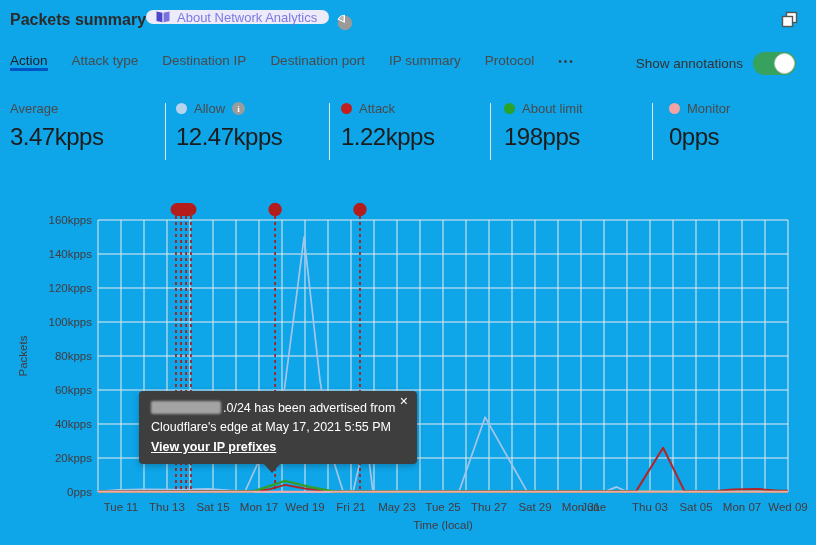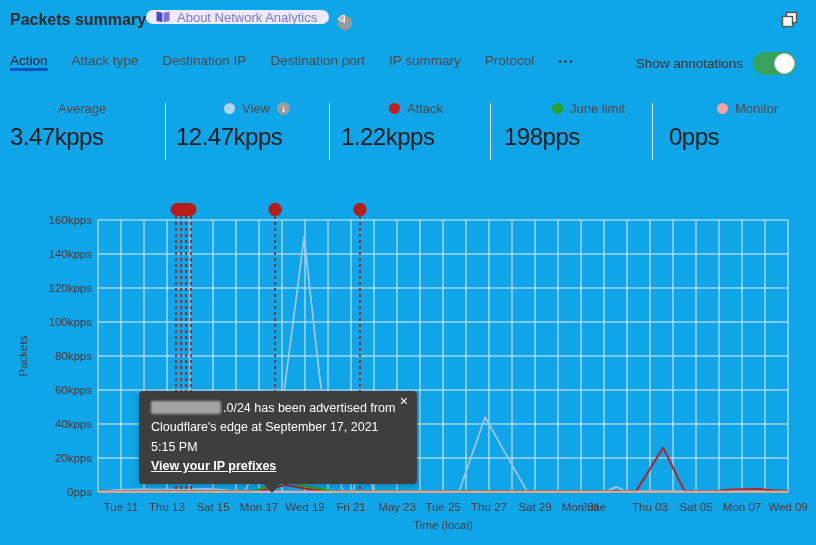--- a/index.html
+++ b/index.html
@@ -21,21 +21,21 @@
   .tab.active { color:#1f1f1f; border-bottom:3px solid #0056c0; }
   .tab.overflow { font-size:10px; letter-spacing:2px; color:#3a3a3a; padding-top:3px; }
   .anno-ctrl { position:absolute; right:20px; top:52px; display:flex; align-items:center; gap:10px; }
   .anno-label { font-size:13.5px; color:#333; }
   .toggle { position:relative; width:43px; height:23px; border-radius:12px; background:#36a25e; cursor:pointer; }
   .toggle .knob { position:absolute; top:1px; right:1px; width:21px; height:21px; border-radius:50%;
                   background:#fff; border:1px solid #c7c7c7; }
 
   
   .stat { position:absolute; top:101px; }
-  .stat-head { display:flex; align-items:center; gap:7px; margin-bottom:7px;margin-left:48px; }
+  .stat-head { display:flex; align-items:center; gap:7px; margin-bottom:7px; }
   .stat-label { font-size:13px; color:#4a4a4a; }
   .dot { width:11px; height:11px; border-radius:50%; display:inline-block; }
   .info-ic { width:13px; height:13px; border-radius:50%; background:#9b9b9b; color:#fff; font-size:9px;
              font-weight:700; display:inline-flex; align-items:center; justify-content:center;
              font-family:"Liberation Serif",serif; cursor:pointer; }
   .stat-value { font-size:24px; font-weight:400; color:#1c1c1c; letter-spacing:-0.5px; }
   .vdiv { position:absolute; top:103px; width:1px; height:57px; background:#e4e4e4; }
 
   
   #chart-svg { position:absolute; left:0; top:0; z-index:1; }
@@ -99,36 +99,36 @@
 
   <div class="stat" style="left:10px">
     <div class="stat-head">
         <span class="stat-label">Average</span>
       </div>
     <div class="stat-value">3.47kpps</div>
   </div>
   <div class="stat" style="left:176px">
     <div class="stat-head">
       <span class="dot" style="background: rgb(183, 211, 238);"></span>
-      <span class="stat-label">View</span>
+      <span class="stat-label">Allow</span>
       <span class="info-ic">i</span>
     </div>
     <div class="stat-value">12.47kpps</div>
   </div>
   <div class="stat" style="left:341px">
     <div class="stat-head">
       <span class="dot" style="background: rgb(195, 31, 31);"></span>
       <span class="stat-label">Attack</span>
     </div>
     <div class="stat-value">1.22kpps</div>
   </div>
   <div class="stat" style="left:504px">
     <div class="stat-head">
       <span class="dot" style="background: rgb(42, 163, 42);"></span>
-      <span class="stat-label">June limit</span>
+      <span class="stat-label">About limit</span>
     </div>
     <div class="stat-value">198pps</div>
   </div>
   <div class="stat" style="left:669px">
     <div class="stat-head">
       <span class="dot" style="background: rgb(245, 163, 163);"></span>
       <span class="stat-label">Monitor</span>
     </div>
     <div class="stat-value">0pps</div>
   </div>
@@ -222,17 +222,17 @@
         <line x1="275.1" x2="275.1" y1="216" y2="492" stroke="#a62121" stroke-width="1.8" stroke-dasharray="3,3"></line>
         <circle cx="275.1" cy="209.5" r="6.7" fill="#b51d1d"></circle>
         <line x1="359.97" x2="359.97" y1="216" y2="492" stroke="#a62121" stroke-width="1.8" stroke-dasharray="3,3"></line>
         <circle cx="359.97" cy="209.5" r="6.7" fill="#b51d1d"></circle>
       </g>
     </svg>
 
   <div class="tooltip">
     <span class="close">×</span>
     <div><span class="redact"></span><span>.0/24 has been advertised from</span></div>
-    <div>Cloudflare's edge at September 17, 2021 5:15 PM</div>
+    <div>Cloudflare's edge at May 17, 2021 5:55 PM</div>
     <div><span class="tt-link">View your IP prefixes</span></div>
     <div class="caret"></div>
   </div>
 </div>
 
 </body></html>

